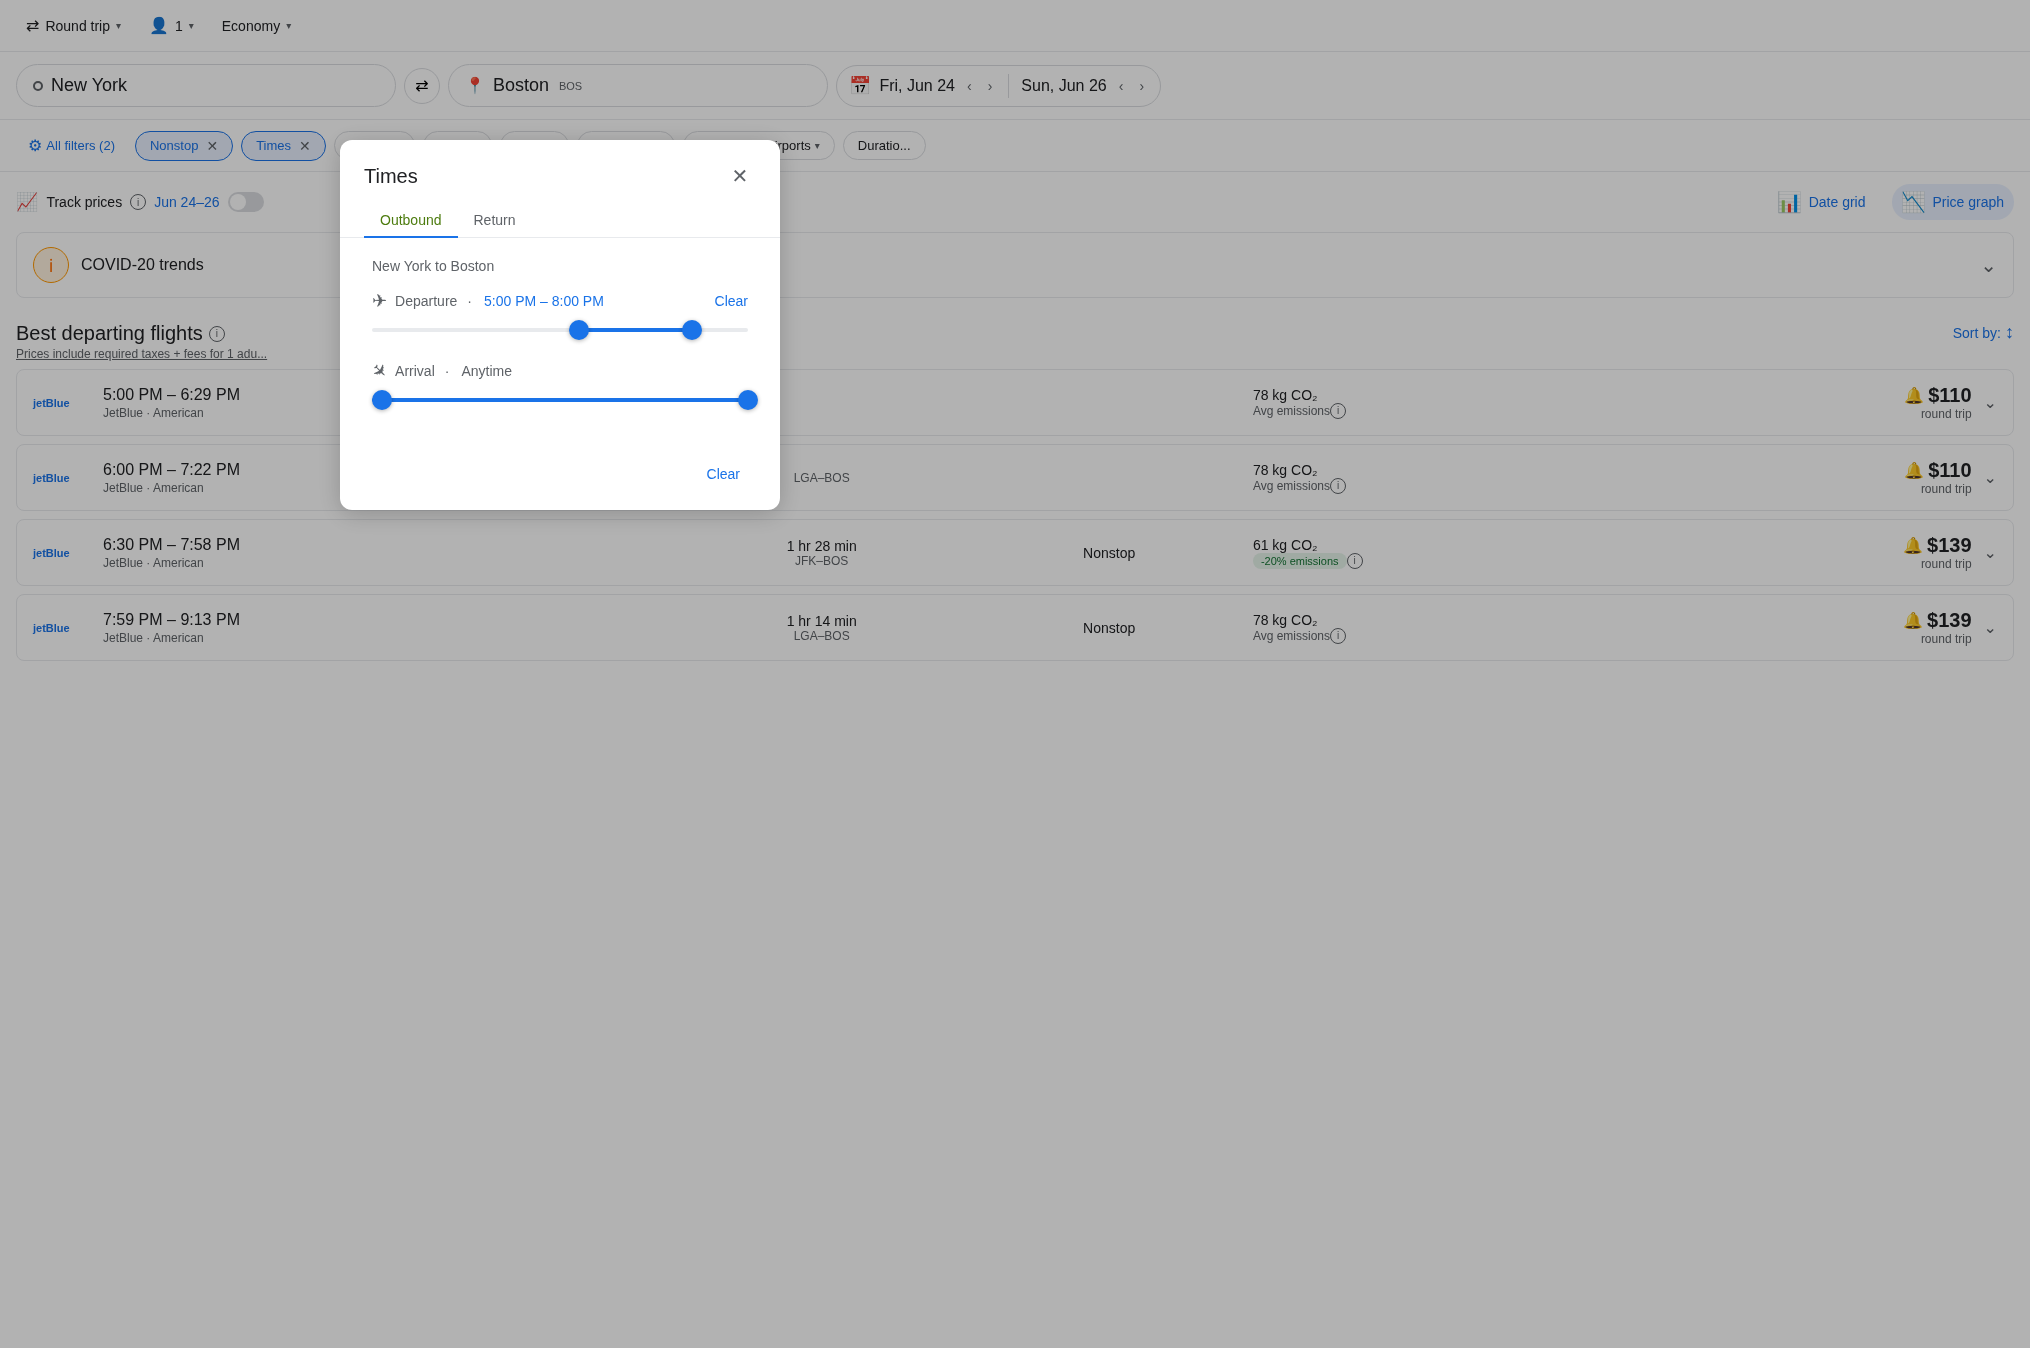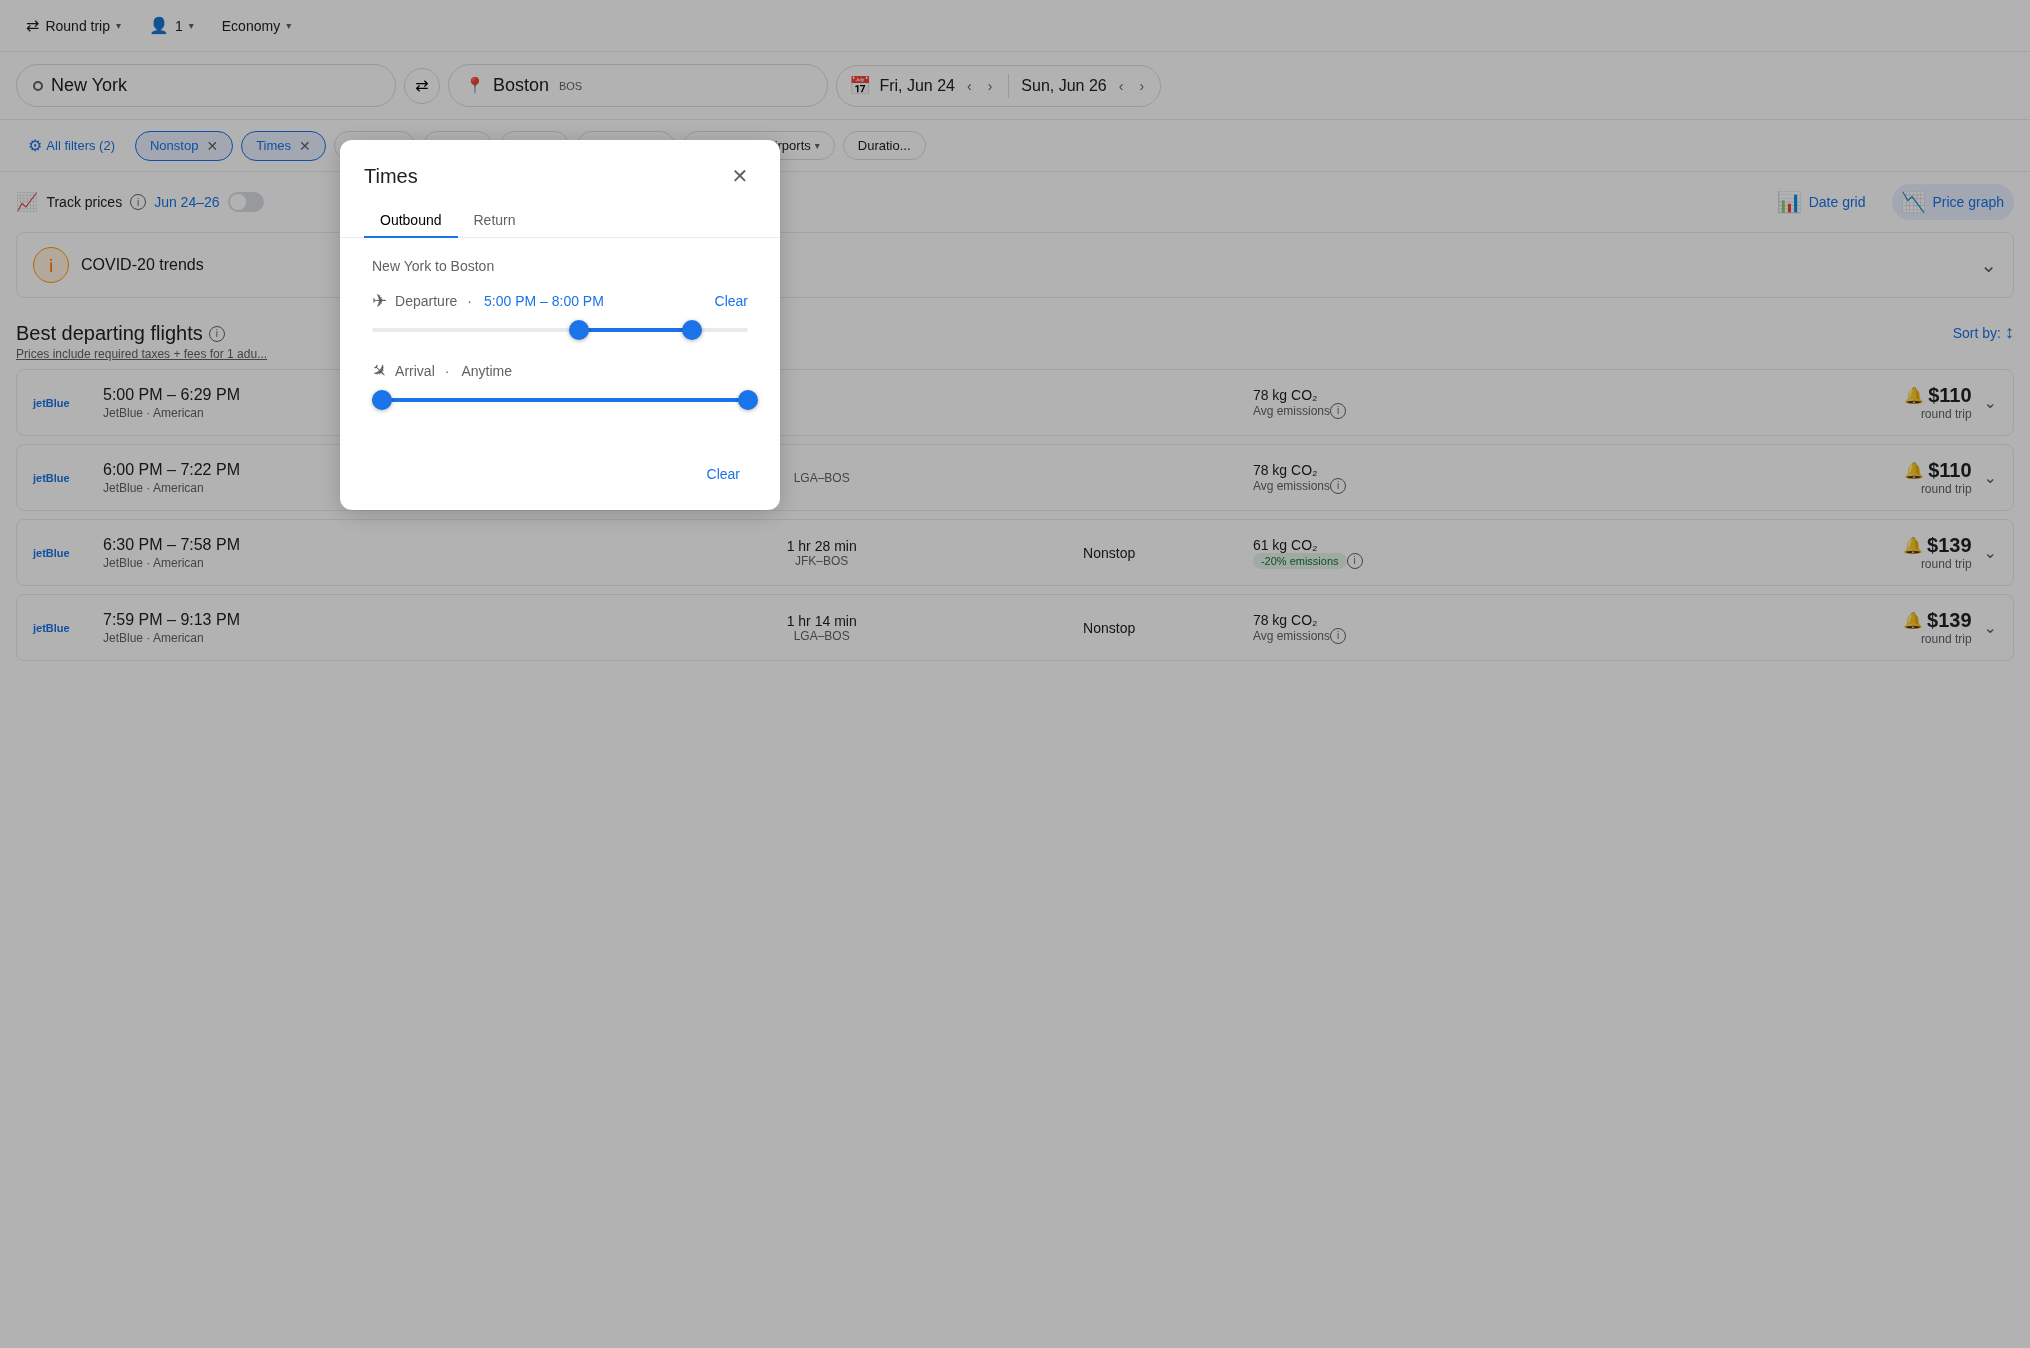--- a/index.html
+++ b/index.html
@@ -65,21 +65,21 @@
     .expand-btn { margin-left: 12px; background: none; border: none; cursor: pointer; color: #5f6368; font-size: 16px; }
 
     
     .modal-overlay { position: fixed; top: 0; left: 0; right: 0; bottom: 0; background: rgba(0,0,0,0.3); z-index: 100; display: flex; align-items: flex-start; justify-content: flex-start; }
     .modal { position: absolute; top: 140px; left: 340px; background: #fff; border-radius: 12px; box-shadow: 0 4px 24px rgba(0,0,0,0.2); width: 440px; padding: 0; z-index: 101; }
     .modal-header { display: flex; align-items: center; justify-content: space-between; padding: 20px 24px 0; }
     .modal-title { font-size: 20px; font-weight: 500; }
     .modal-close { background: none; border: none; cursor: pointer; font-size: 20px; color: #5f6368; width: 32px; height: 32px; display: flex; align-items: center; justify-content: center; border-radius: 50%; }
     .modal-tabs { display: flex; gap: 0; padding: 12px 24px 0; border-bottom: 1px solid #e8eaed; }
     .modal-tab { padding: 8px 16px; font-size: 14px; cursor: pointer; border-bottom: 2px solid transparent; color: #5f6368; font-weight: 500; margin-bottom: -1px; }
-    .modal-tab.active { color: #000000; border-bottom-color: #1a73e8; }
+    .modal-tab.active { color: #4d7c0f; border-bottom-color: #1a73e8; }
     .modal-body { padding: 20px 32px; }
     .route-label { font-size: 14px; color: #5f6368; margin-bottom: 16px; }
     .slider-section { margin-bottom: 20px; }
     .slider-header { display: flex; align-items: center; gap: 8px; margin-bottom: 8px; }
     .slider-icon { font-size: 18px; color: #5f6368; }
     .slider-label { font-size: 14px; color: #5f6368; }
     .slider-time { font-size: 14px; color: #1a73e8; font-weight: 500; margin-left: 4px; }
     .slider-clear { margin-left: auto; font-size: 14px; color: #1a73e8; cursor: pointer; border: none; background: none; font-weight: 500; }
     .slider-track-container { position: relative; height: 20px; display: flex; align-items: center; margin-bottom: 4px; }
     .slider-track { width: 100%; height: 4px; background: #e8eaed; border-radius: 2px; position: relative; }

